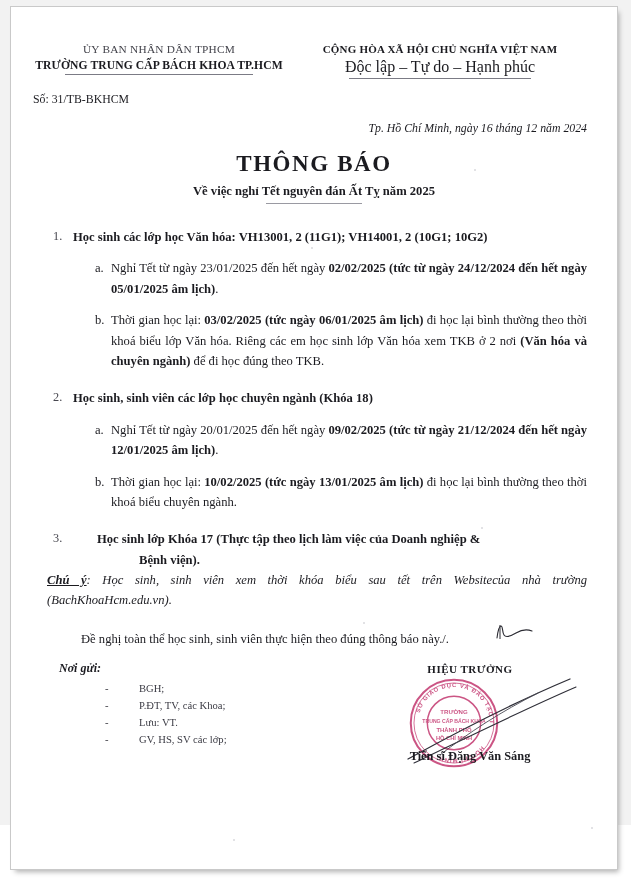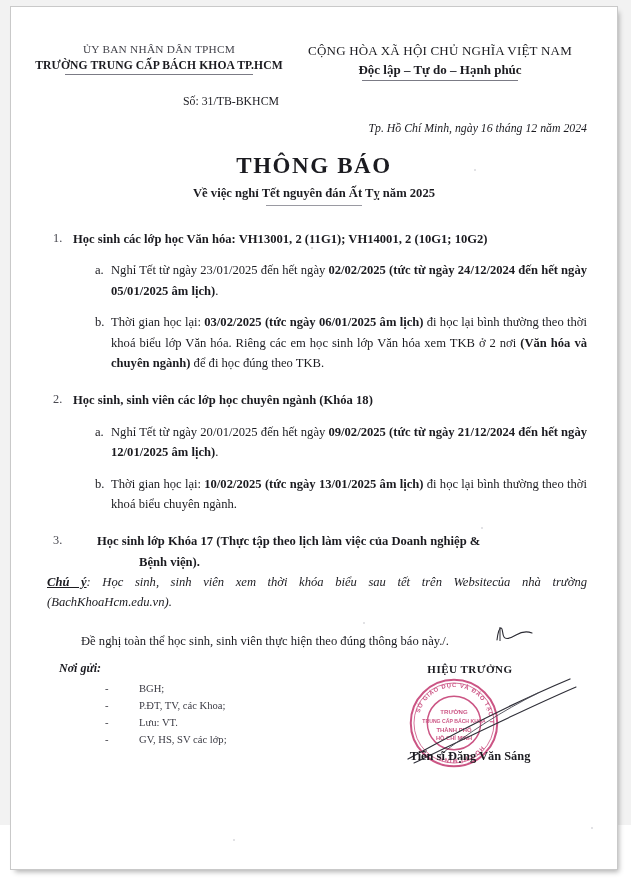--- a/index.html
+++ b/index.html
@@ -77,51 +77,50 @@
   .org-line2::after {
     content: "";
     position: absolute;
     left: 12%;
     right: 12%;
     bottom: -3px;
     height: 1px;
     background: #7b7b85;
   }
   .nation-line1 {
-    font-size: 13px;
-    font-weight: normal;
+    font-size: 11px;
+    font-weight: bold;
     letter-spacing: 0.2px;
     white-space: nowrap;
   }
   .nation-line2 {
-    font-size: 13px;
-    font-weight: bold;
+    font-size: 16px;
+    font-weight: normal;
     margin-top: 3px;
     display: inline-block;
     position: relative;
     white-space: nowrap;
   }
   .nation-line2::after {
     content: "";
     position: absolute;
     left: 2%;
     right: 2%;
     bottom: -3px;
     height: 1px;
     background: #7b7b85;
   }
 
   .doc-number {
     margin-top: 16px;
     padding-left: 22px;
     width: 252px;
-    text-align: right;
+    text-align: left;
     font-size: 11.8px;
     box-sizing: border-box;
-    margin-left: 16px;
   }
   .place-date {
     position: absolute;
     right: 30px;
     top: 114px;
     font-size: 11.8px;
     font-style: italic;
     white-space: nowrap;
   }
 

